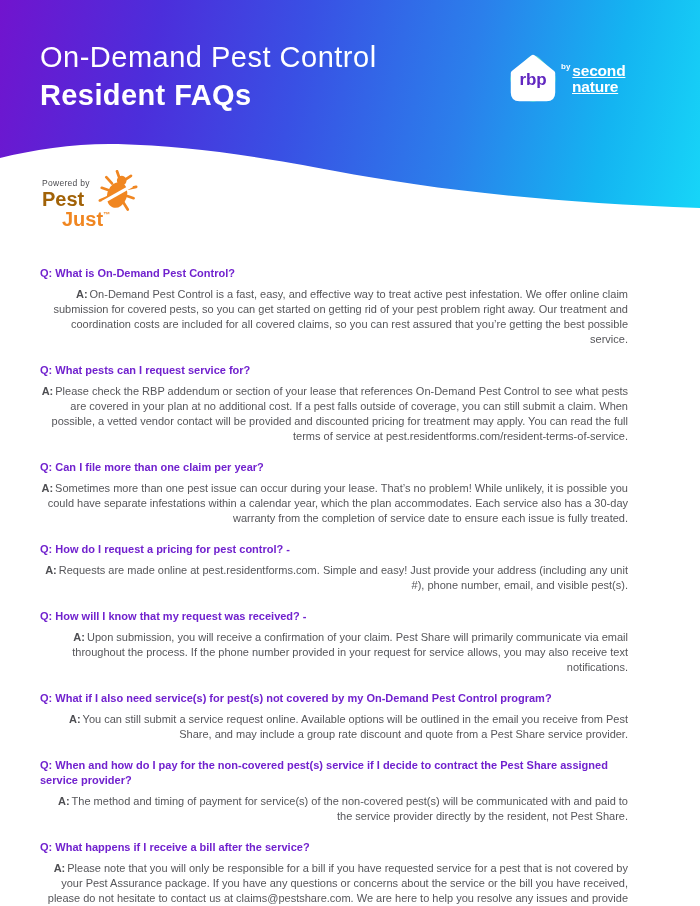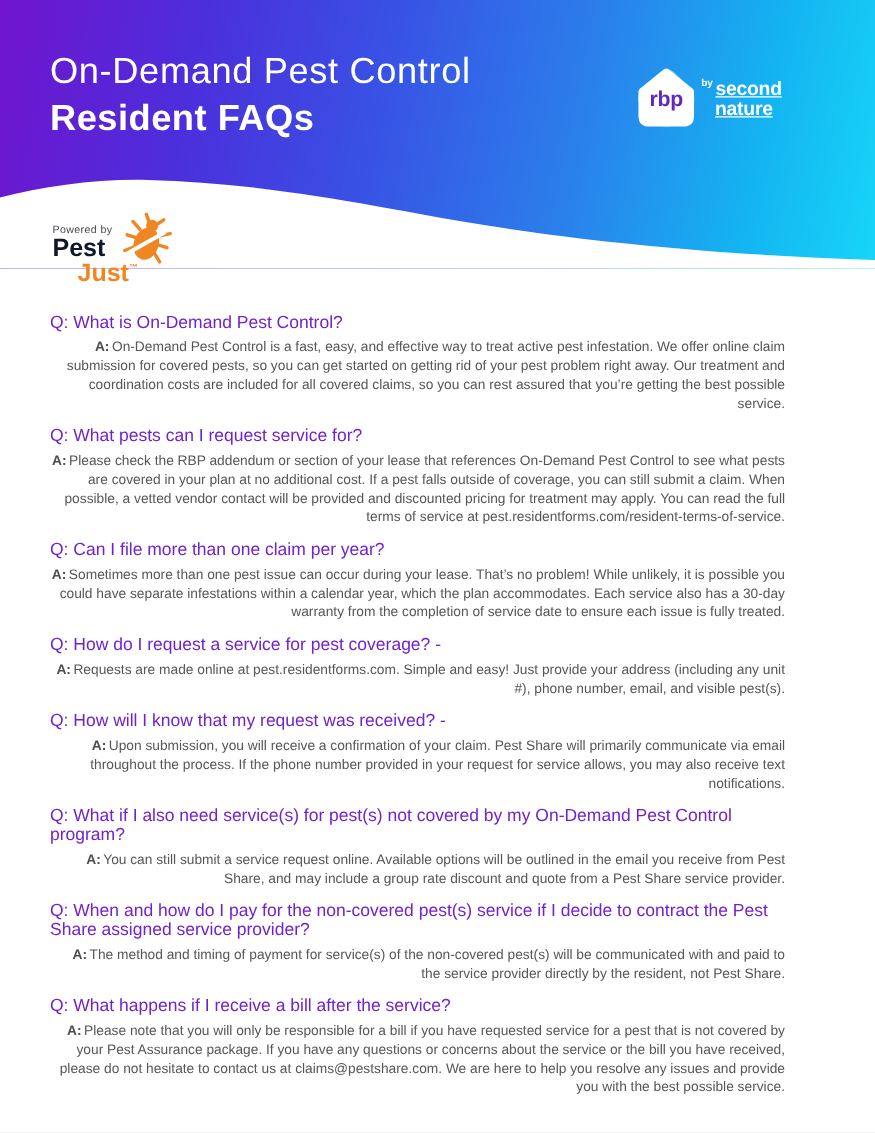--- a/index.html
+++ b/index.html
@@ -30,31 +30,31 @@
     color:#6127C0; font-size:17px; font-weight:700; letter-spacing:-.2px;
   }
   .byline { position:absolute; left:561px; top:62px; color:#ffffff; }
   .by-label { font-size:8px; font-weight:700; vertical-align:7px; margin-right:2px; }
   .sn { font-size:15.5px; font-weight:700; letter-spacing:-.2px; line-height:14px;text-decoration:underline; }
   .nature { margin-left:11px; margin-top:0px; }
 
   
   .pest-share { position:absolute; left:42px; top:172px; width:120px; height:62px; }
   .powered { position:absolute; left:0; top:6px; font-size:8.5px; letter-spacing:.3px; color:#4A4A4E; }
-  .ps-pest  { position:absolute; left:0; top:16px; font-size:20px; font-weight:700; color:#0f172a; }
+  .ps-pest  { position:absolute; left:0; top:16px; font-size:20px; font-weight:700; color:#a16207; }
   .ps-share { position:absolute; left:20px; top:36px; font-size:20px; font-weight:700; color:#F08621; }
   .ps-tm { font-size:7px; vertical-align:9px; }
   .bug { position:absolute; left:56px; top:-2px; }
 
   
   .content { position:absolute; left:40px; top:250px; width:620px; }
   .faq { margin:0 0 10px 0; }
   .faq h3 {
-    margin:0 0 6px 0; max-width:602px;
-    font-size:14px; line-height:15px; font-weight:400; color:#7122CE;
+    margin:16px 0 6px 0; max-width:602px;
+    font-size:11px; line-height:15px; font-weight:700; color:#7122CE;
   }
   .faq p {
     margin:0; max-width:588px;
     font-size:11px; line-height:15px; color:#56565A;text-align:right;
   }
   .ap { font-weight:700; color:#4E4E52; margin-right:2px; }
 </style>
 </head>
 <body>
 
@@ -118,21 +118,21 @@
       <h3><span>Q:</span> <span>What pests can I request service for?</span></h3>
       <p><span class="ap">A:</span><span>Please check the RBP addendum or section of your lease that references On-Demand Pest Control to see what pests are covered in your plan at no additional cost. If a pest falls outside of coverage, you can still submit a claim. When possible, a vetted vendor contact will be provided and discounted pricing for treatment may apply. You can read the full terms of service at pest.residentforms.com/resident-terms-of-service.</span></p>
     </section>
 
     <section class="faq">
       <h3><span>Q:</span> <span>Can I file more than one claim per year?</span></h3>
       <p><span class="ap">A:</span><span>Sometimes more than one pest issue can occur during your lease. That’s no problem! While unlikely, it is possible you could have separate infestations within a calendar year, which the plan accommodates. Each service also has a 30-day warranty from the completion of service date to ensure each issue is fully treated.</span></p>
     </section>
 
     <section class="faq">
-      <h3><span>Q:</span> <span>How do I request a service for pest coverage? -</span></h3>
+      <h3><span>Q:</span> <span>How do I request a pricing for pest control? -</span></h3>
       <p><span class="ap">A:</span><span>Requests are made online at pest.residentforms.com. Simple and easy! Just provide your address (including any unit #), phone number, email, and visible pest(s).</span></p>
     </section>
 
     <section class="faq">
       <h3><span>Q:</span> <span>How will I know that my request was received? -</span></h3>
       <p><span class="ap">A:</span><span>Upon submission, you will receive a confirmation of your claim. Pest Share will primarily communicate via email throughout the process. If the phone number provided in your request for service allows, you may also receive text notifications.</span></p>
     </section>
 
     <section class="faq">
       <h3><span>Q:</span> <span>What if I also need service(s) for pest(s) not covered by my On-Demand Pest Control program?</span></h3>

